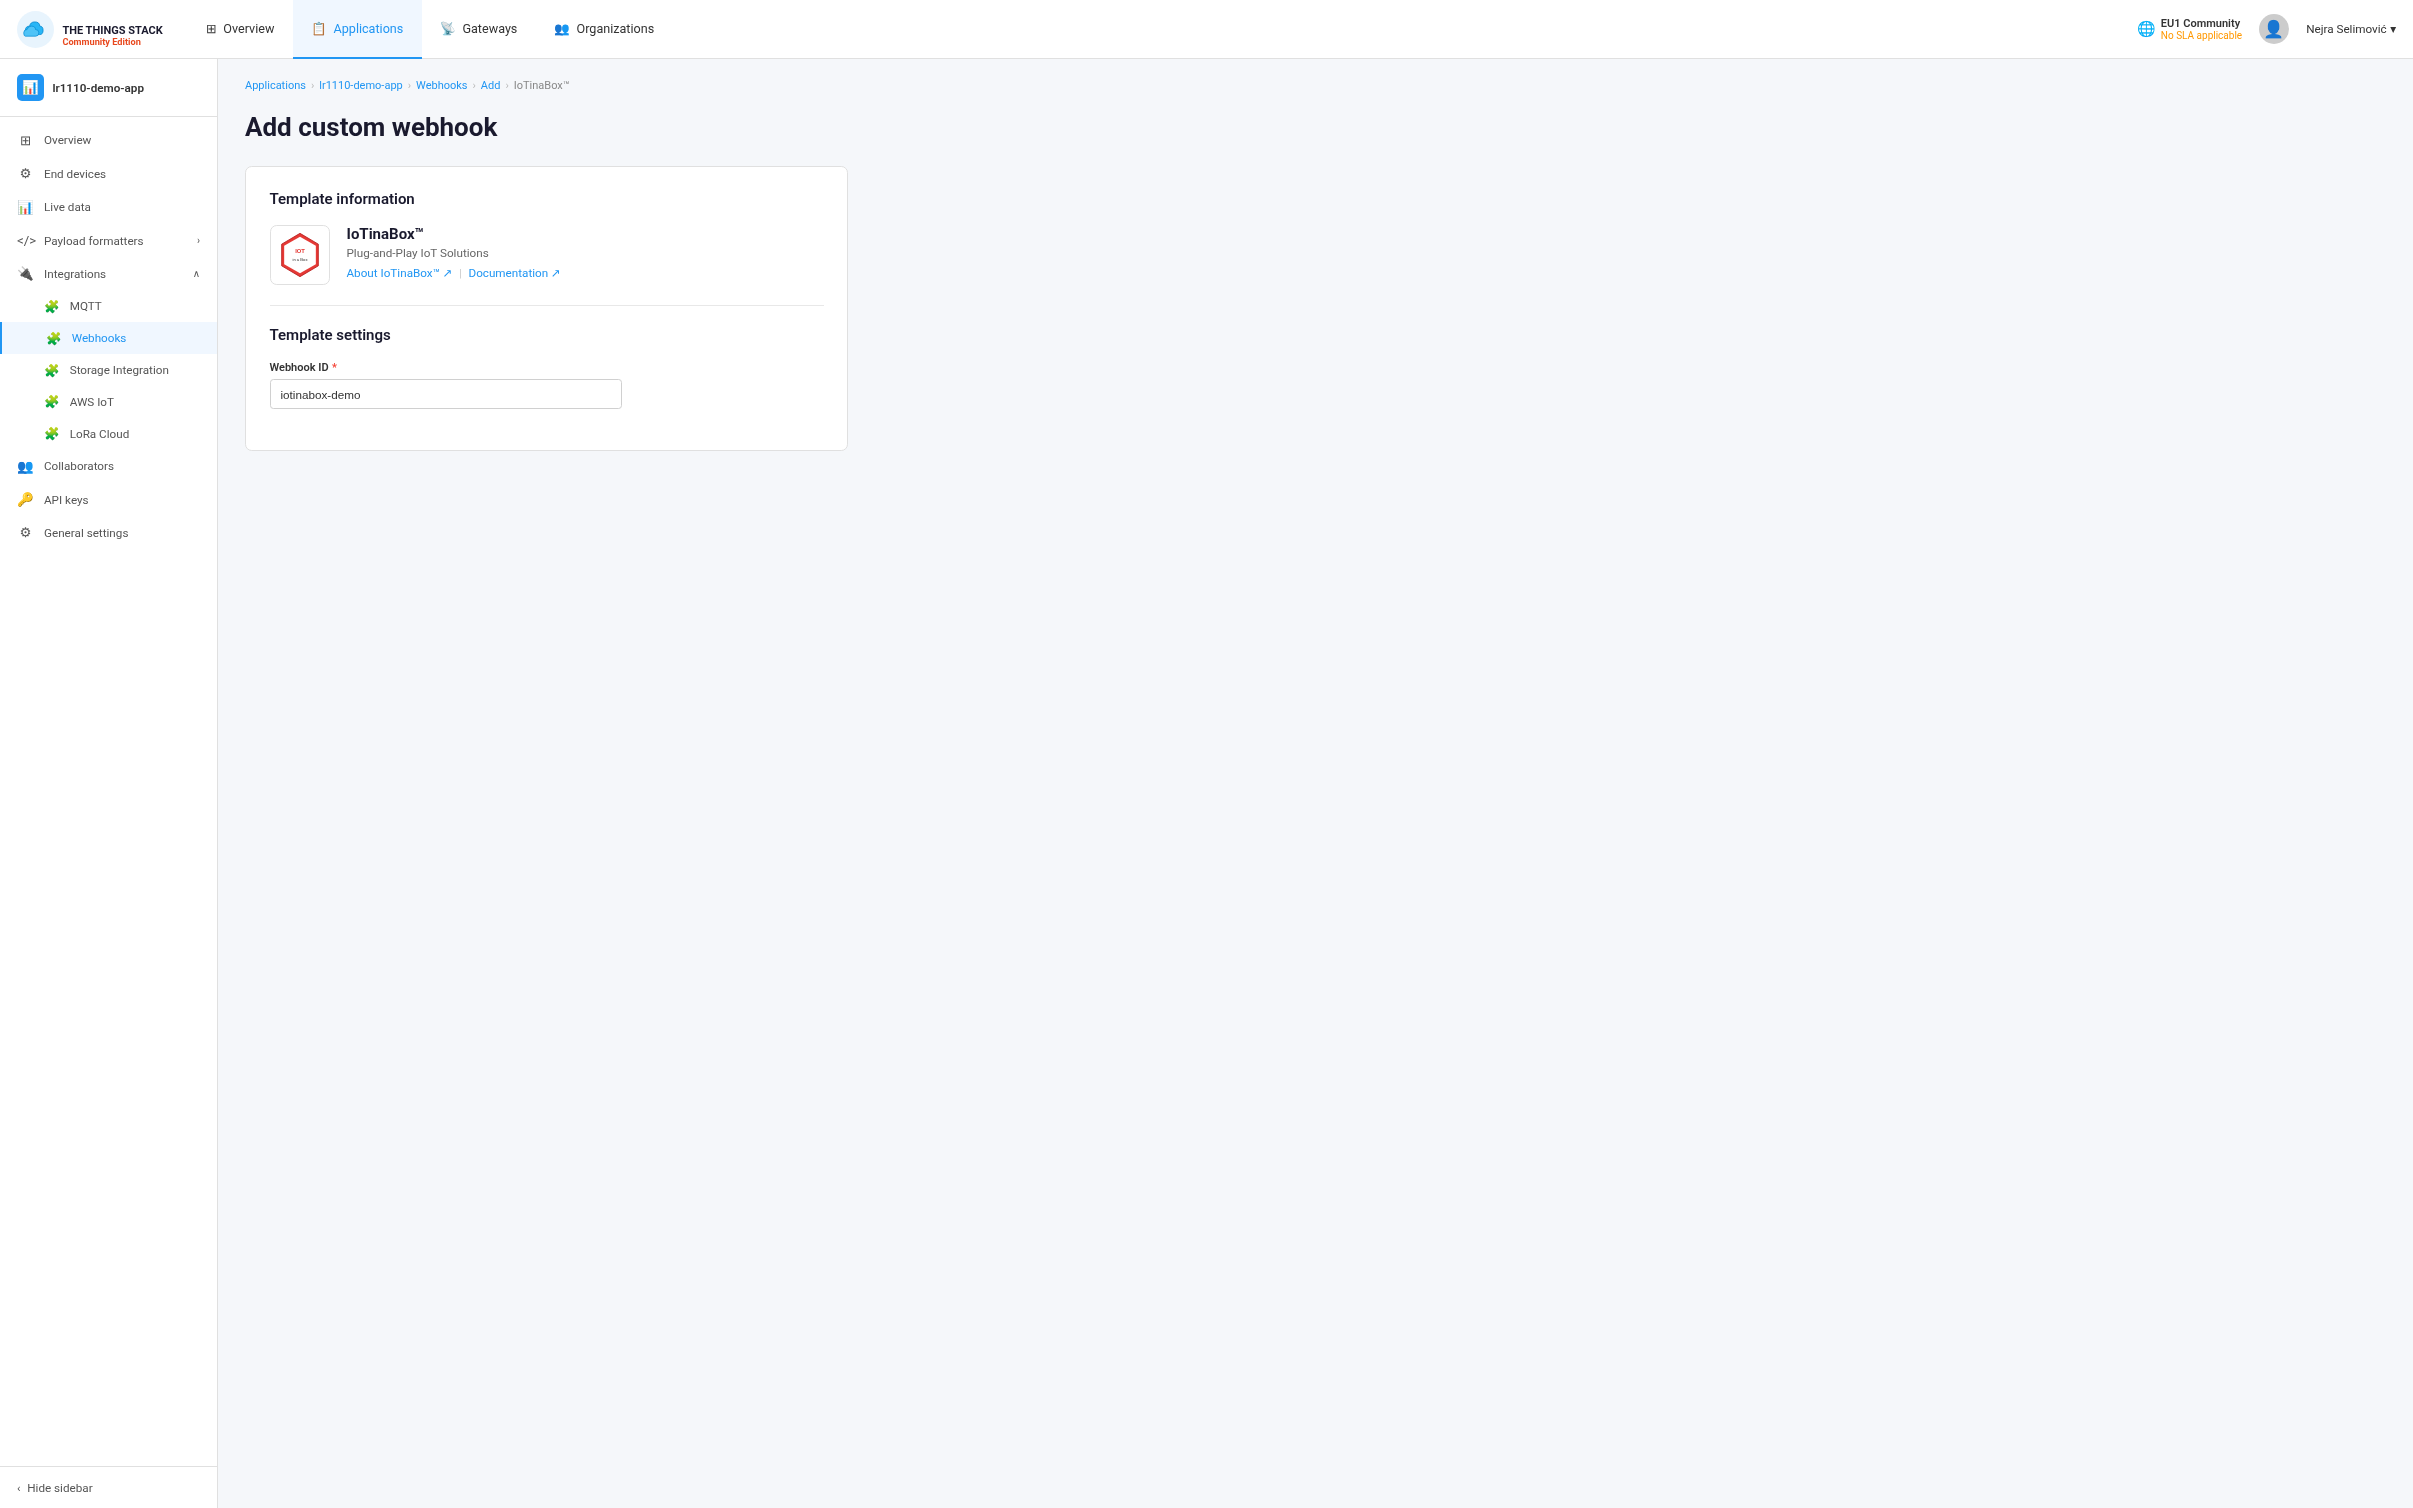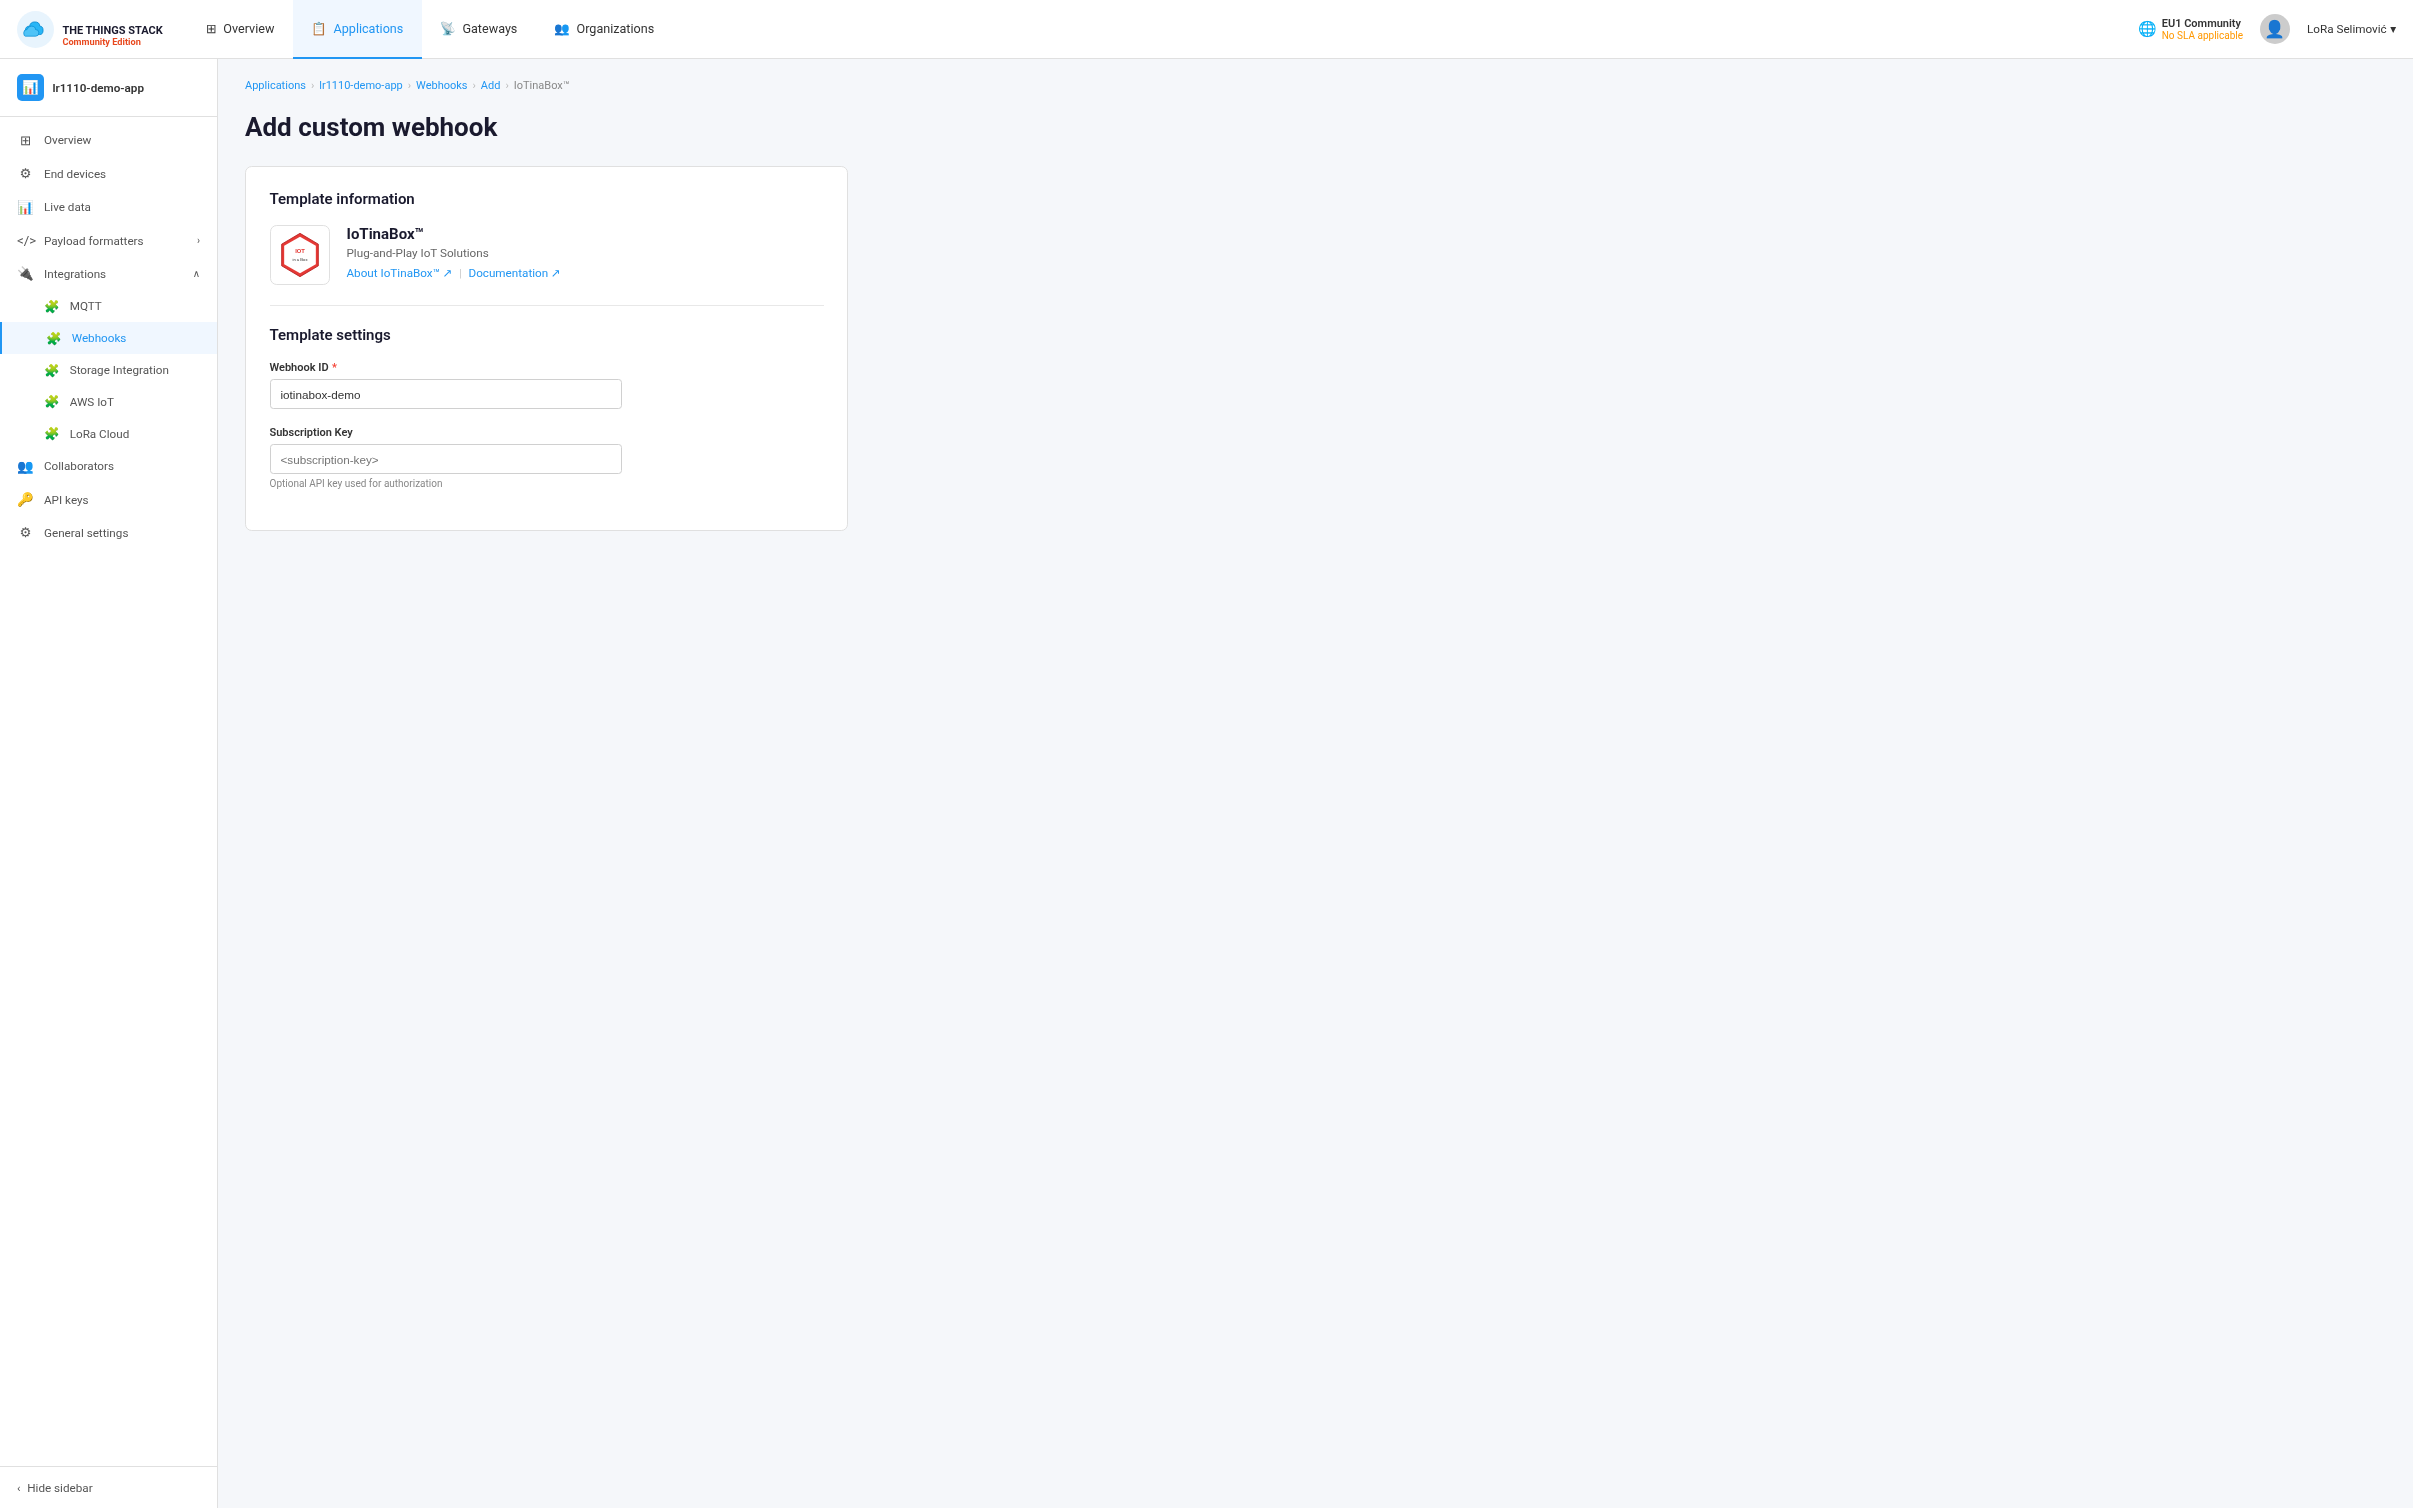--- a/index.html
+++ b/index.html
@@ -161,21 +161,21 @@
   <div class="nav-right">
     <div class="region-badge">
       <span class="region-globe">🌐</span>
       <div>
         <div class="region-text">EU1 Community</div>
         <div class="region-sla">No SLA applicable</div>
       </div>
     </div>
     <div class="user-avatar">👤</div>
     <div class="user-name">
-      <span>LoRa Selimović</span>
+      <span>Nejra Selimović</span>
       <span>▾</span>
     </div>
   </div>
 </nav>
 
 <div class="app-body">
 
   <aside class="sidebar">
     <div class="sidebar-app-header">
       <div class="sidebar-app-icon">📊</div>
@@ -306,25 +306,18 @@
       <div class="section-title">Template settings</div>
 
       <div class="form-group">
         <div class="form-label">
           <span>Webhook ID</span>
           <span class="required-star">*</span>
         </div>
         <input type="text" class="form-input" value="iotinabox-demo" style="">
       </div>
 
-      <div class="form-group">
-        <div class="form-label">
-          <span>Subscription Key</span>
-        </div>
-        <input type="text" class="form-input" placeholder="&lt;subscription-key&gt;" style="">
-        <div class="form-hint">Optional API key used for authorization</div>
-      </div>
 
 
     </div>
   </main>
 </div>
 
 
 </body></html>

